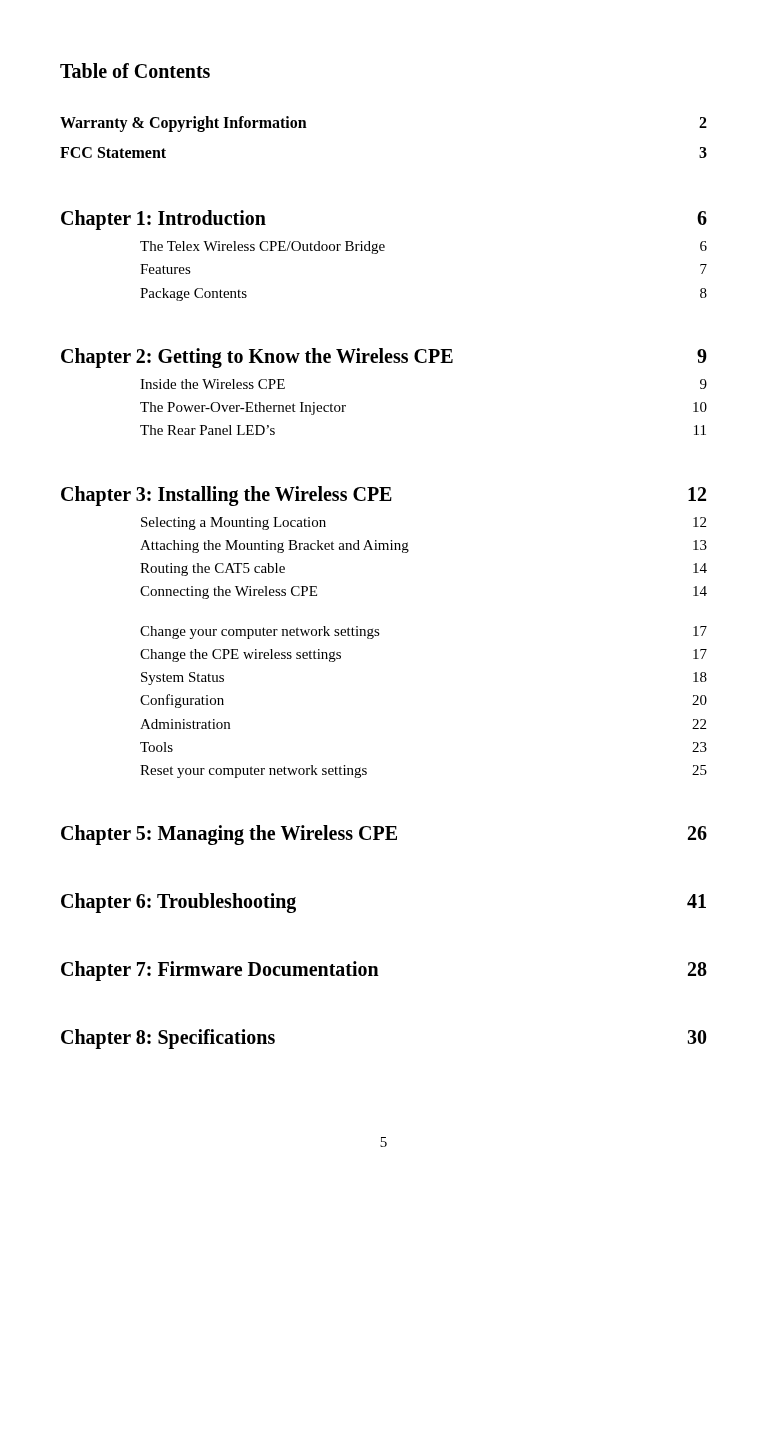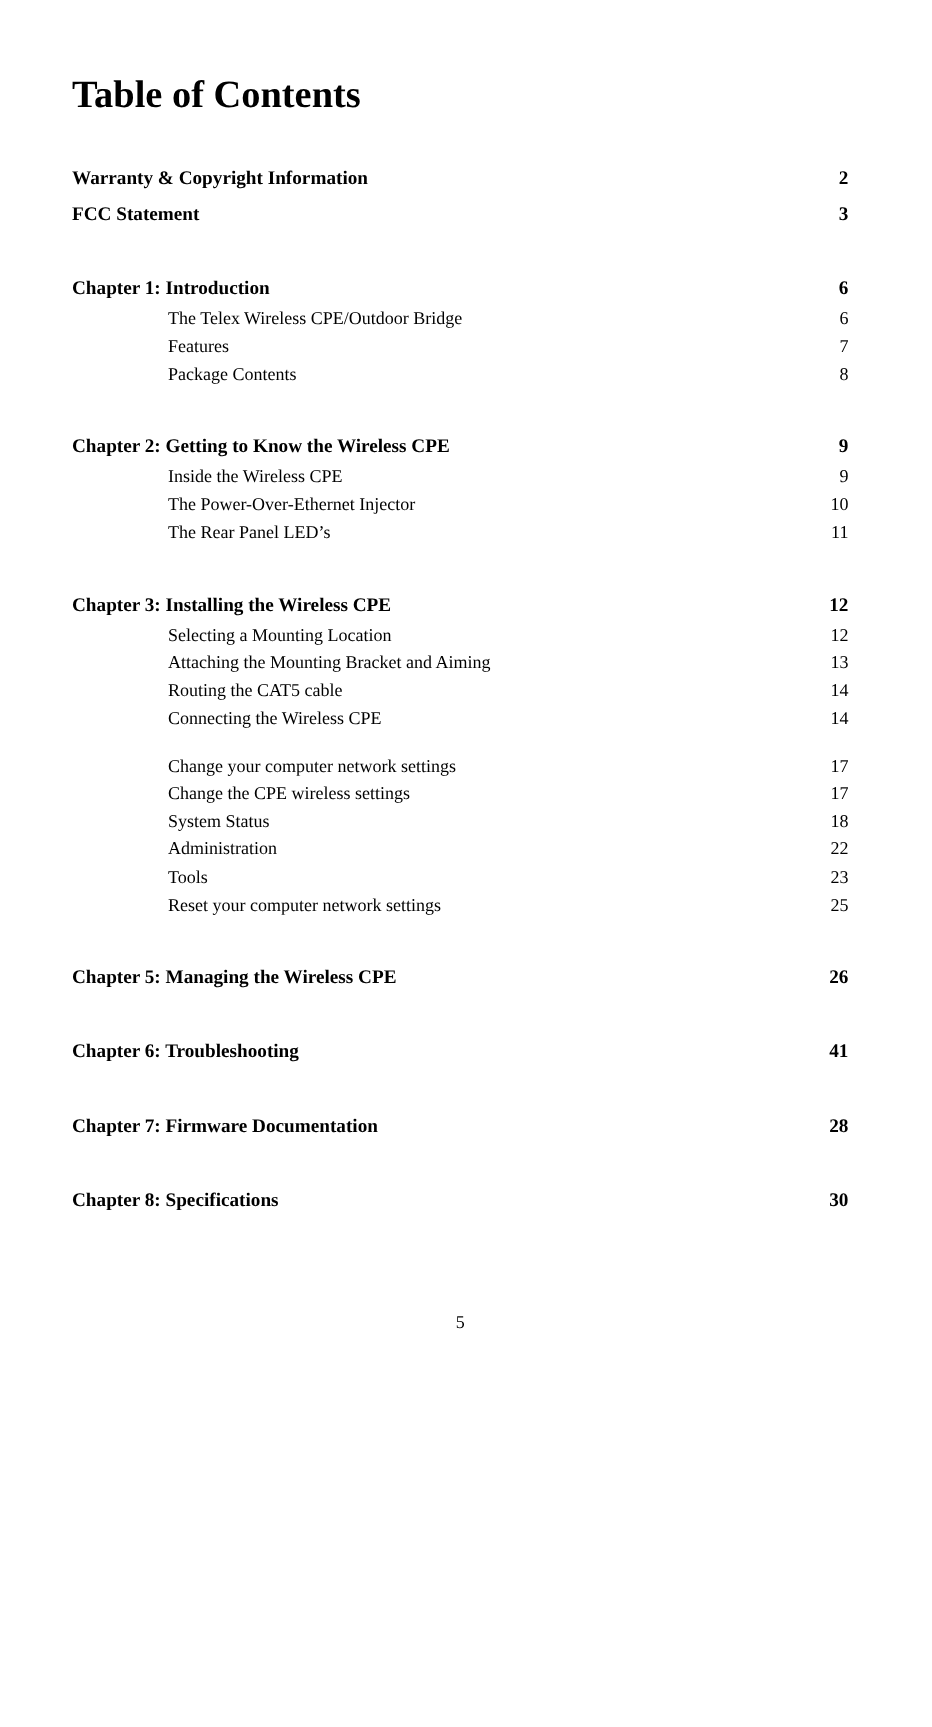--- a/index.html
+++ b/index.html
@@ -11,23 +11,23 @@
     body {
       background: #ffffff;
       font-family: "Times New Roman", Times, serif;
       width: 777px;
       min-height: 1439px;
       padding: 60px 70px 60px 60px;
       color: #000000;
     }
 
     .page-title {
-      font-size: 32px;
+      font-size: 20px;
       font-weight: bold;
-      margin-bottom: 36px;
+      margin-bottom: 24px;
     }
 
     .toc-table {
       width: 100%;
       border-collapse: collapse;
     }
 
     .toc-table td {
       padding: 0;
       vertical-align: top;
@@ -39,21 +39,21 @@
       width: 90%;
     }
 
     .toc-table .page-col {
       width: 10%;
       text-align: right;
       white-space: nowrap;
     }
 
     .chapter-row td {
-      font-size: 16px;
+      font-size: 20px;
       font-weight: bold;
       padding-top: 20px;
       padding-bottom: 2px;
     }
 
     .sub-row td {
       font-size: 15px;
       font-weight: normal;
       padding-left: 80px;
       line-height: 1.55;
@@ -161,20 +161,24 @@
         </tr>
       <tr class="sub-row">
           <td class="label-col">Change the CPE wireless settings</td>
           <td class="page-col">17</td>
         </tr>
       <tr class="sub-row">
           <td class="label-col">System Status</td>
           <td class="page-col">18</td>
         </tr>
       <tr class="sub-row">
+          <td class="label-col">Configuration</td>
+          <td class="page-col">20</td>
+        </tr>
+      <tr class="sub-row">
           <td class="label-col">Administration</td>
           <td class="page-col">22</td>
         </tr>
       <tr class="sub-row">
           <td class="label-col">Tools</td>
           <td class="page-col">23</td>
         </tr>
       <tr class="sub-row">
           <td class="label-col">Reset your computer network settings</td>
           <td class="page-col">25</td>

